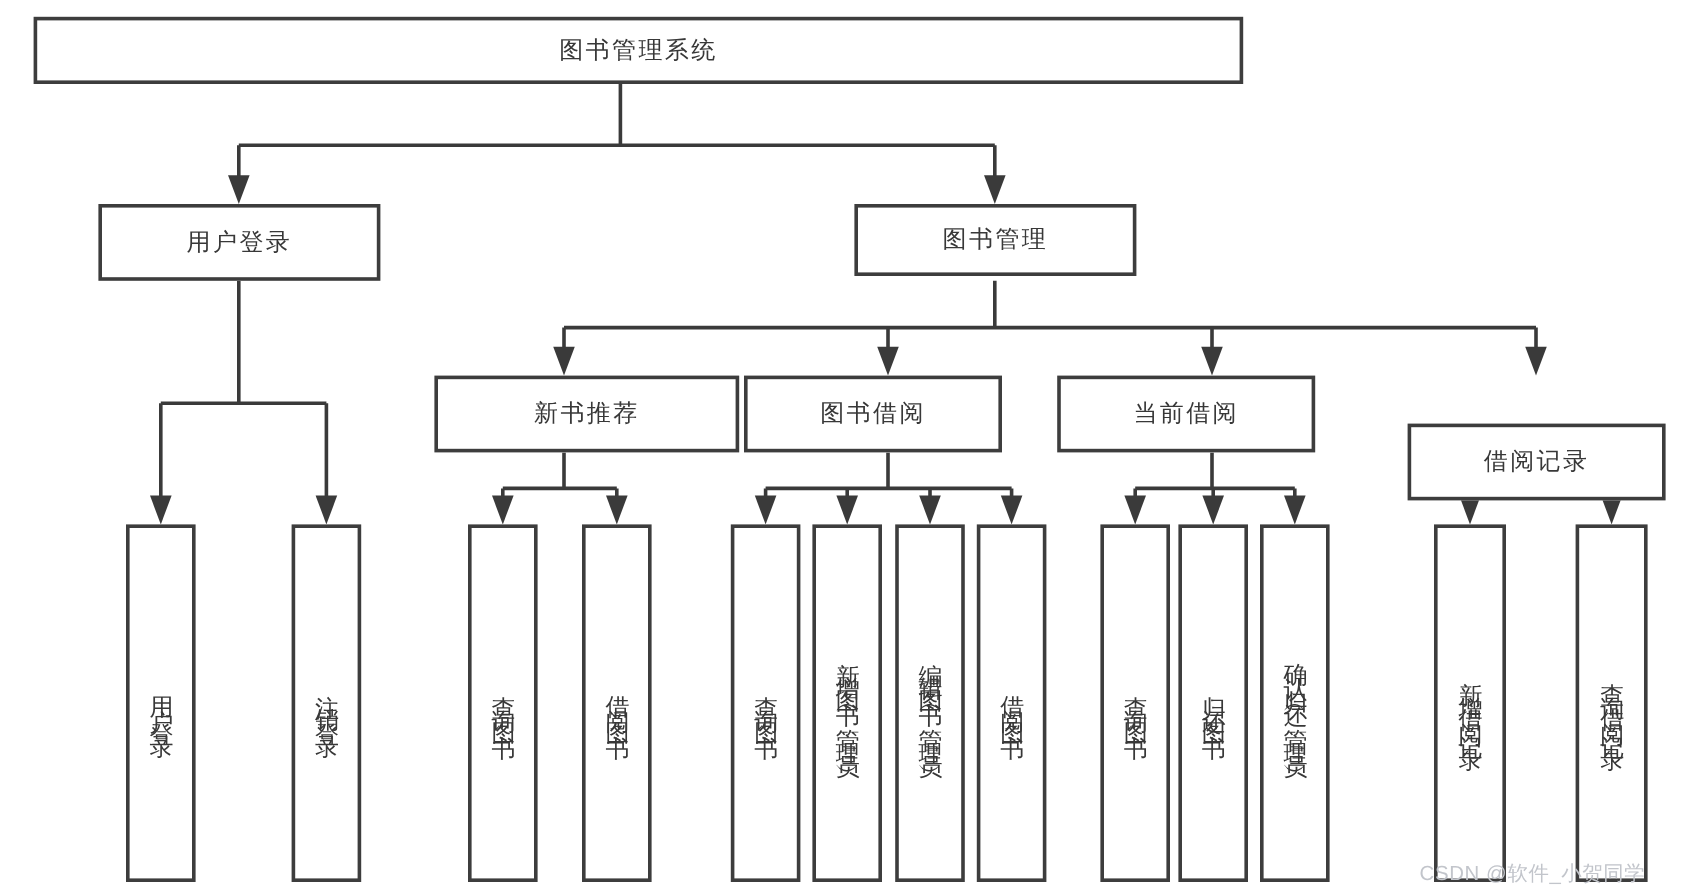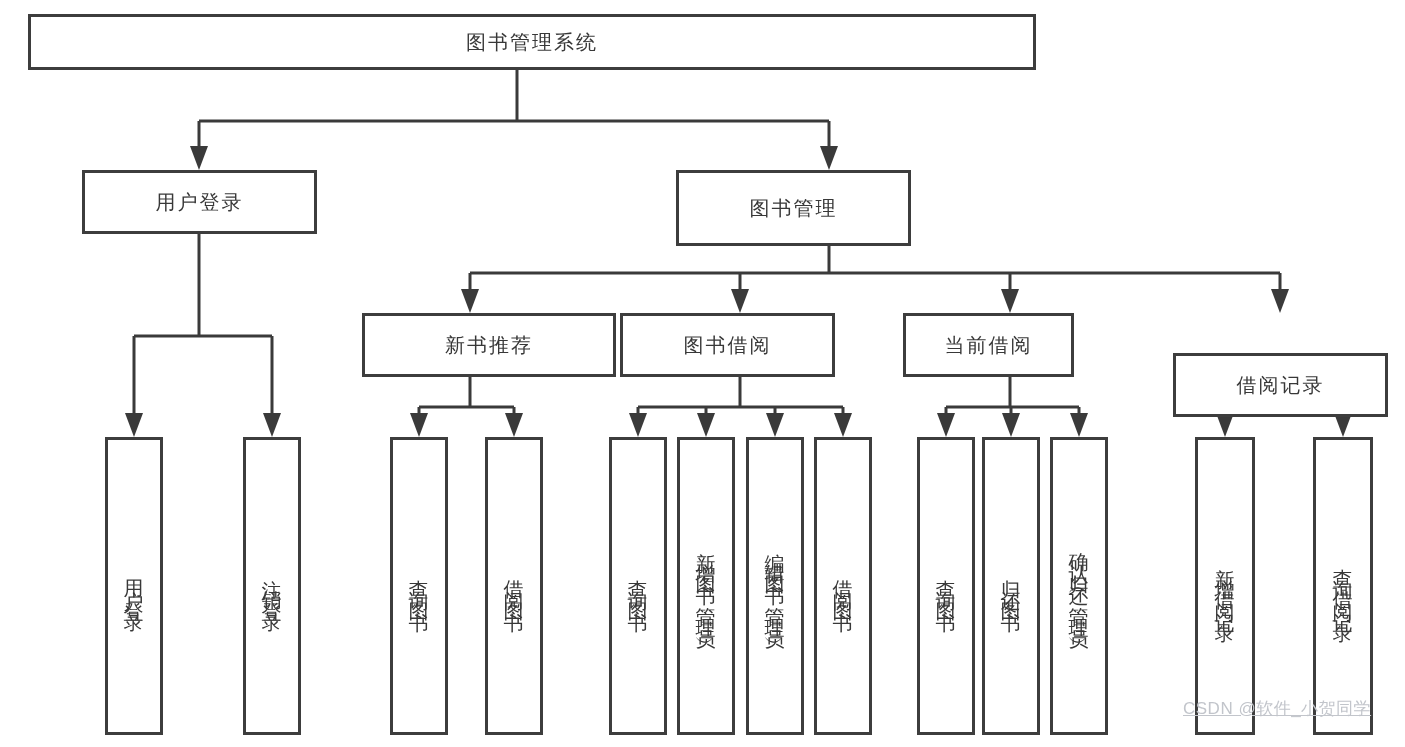--- a/index.html
+++ b/index.html
@@ -10,22 +10,22 @@
   #connectors{position:absolute;left:0;top:0;width:1405px;height:747px;}
   .node{
     position:absolute;box-sizing:border-box;background:#ffffff;
     border:3px solid #3d3d3d;display:flex;align-items:center;justify-content:center;
     font-size:20px;letter-spacing:2px;line-height:1;text-align:center;
   }
   .leaf{
     writing-mode:vertical-lr;letter-spacing:11px;font-size:20px;padding:4px 0;
   }
   .watermark{
-    position:absolute;left:1183px;top:697px;font-size:17px;letter-spacing:0.5px;
-    color:#c2c5cb;white-space:nowrap;z-index:5;text-decoration:underline;
+    position:absolute;left:1183px;top:716px;font-size:17px;letter-spacing:0.5px;
+    color:#c2c5cb;white-space:nowrap;z-index:5;
   }
 </style>
 </head>
 <body>
 
 <svg id="connectors" viewBox="0 0 1405 747" xmlns="http://www.w3.org/2000/svg">
   <defs>
     <path id="ah" d="M -9 -24 L 9 -24 L 0 0 Z"></path>
   </defs>
   <g stroke="#3a3a3a" stroke-width="3" fill="none">
@@ -63,25 +63,25 @@
     <use href="#ah" transform="translate(1011,437)"></use>
     <use href="#ah" transform="translate(1079,437)"></use>
     <use href="#ah" transform="translate(1225,437)"></use>
     <use href="#ah" transform="translate(1343,437)"></use>
   </g>
 </svg>
 
 <div class="node" style="left:28px;top:14px;width:1008px;height:56px;">图书管理系统</div>
 
 <div class="node" style="left:82px;top:170px;width:235px;height:64px;">用户登录</div>
-<div class="node" style="left:676px;top:170px;width:235px;height:76px;">图书管理</div>
+<div class="node" style="left:712px;top:170px;width:235px;height:60px;">图书管理</div>
 
 <div class="node" style="left:362px;top:313px;width:254px;height:64px;">新书推荐</div>
 <div class="node" style="left:620px;top:313px;width:215px;height:64px;">图书借阅</div>
-<div class="node" style="left:903px;top:313px;width:171px;height:64px;">当前借阅</div>
+<div class="node" style="left:881px;top:313px;width:215px;height:64px;">当前借阅</div>
 <div class="node" style="left:1173px;top:313px;width:215px;height:64px;margin-top:40px;">借阅记录</div>
 
 <div class="node leaf" style="left:105px;top:437px;width:58px;height:298px;">用户登录</div>
 <div class="node leaf" style="left:243px;top:437px;width:58px;height:298px;">注销登录</div>
 
 <div class="node leaf" style="left:390px;top:437px;width:58px;height:298px;">查询图书</div>
 <div class="node leaf" style="left:485px;top:437px;width:58px;height:298px;">借阅图书</div>
 
 <div class="node leaf" style="left:609px;top:437px;width:58px;height:298px;">查询图书</div>
 <div class="node leaf" style="left:677px;top:437px;width:58px;height:298px;">新增图书（管理员）</div>

